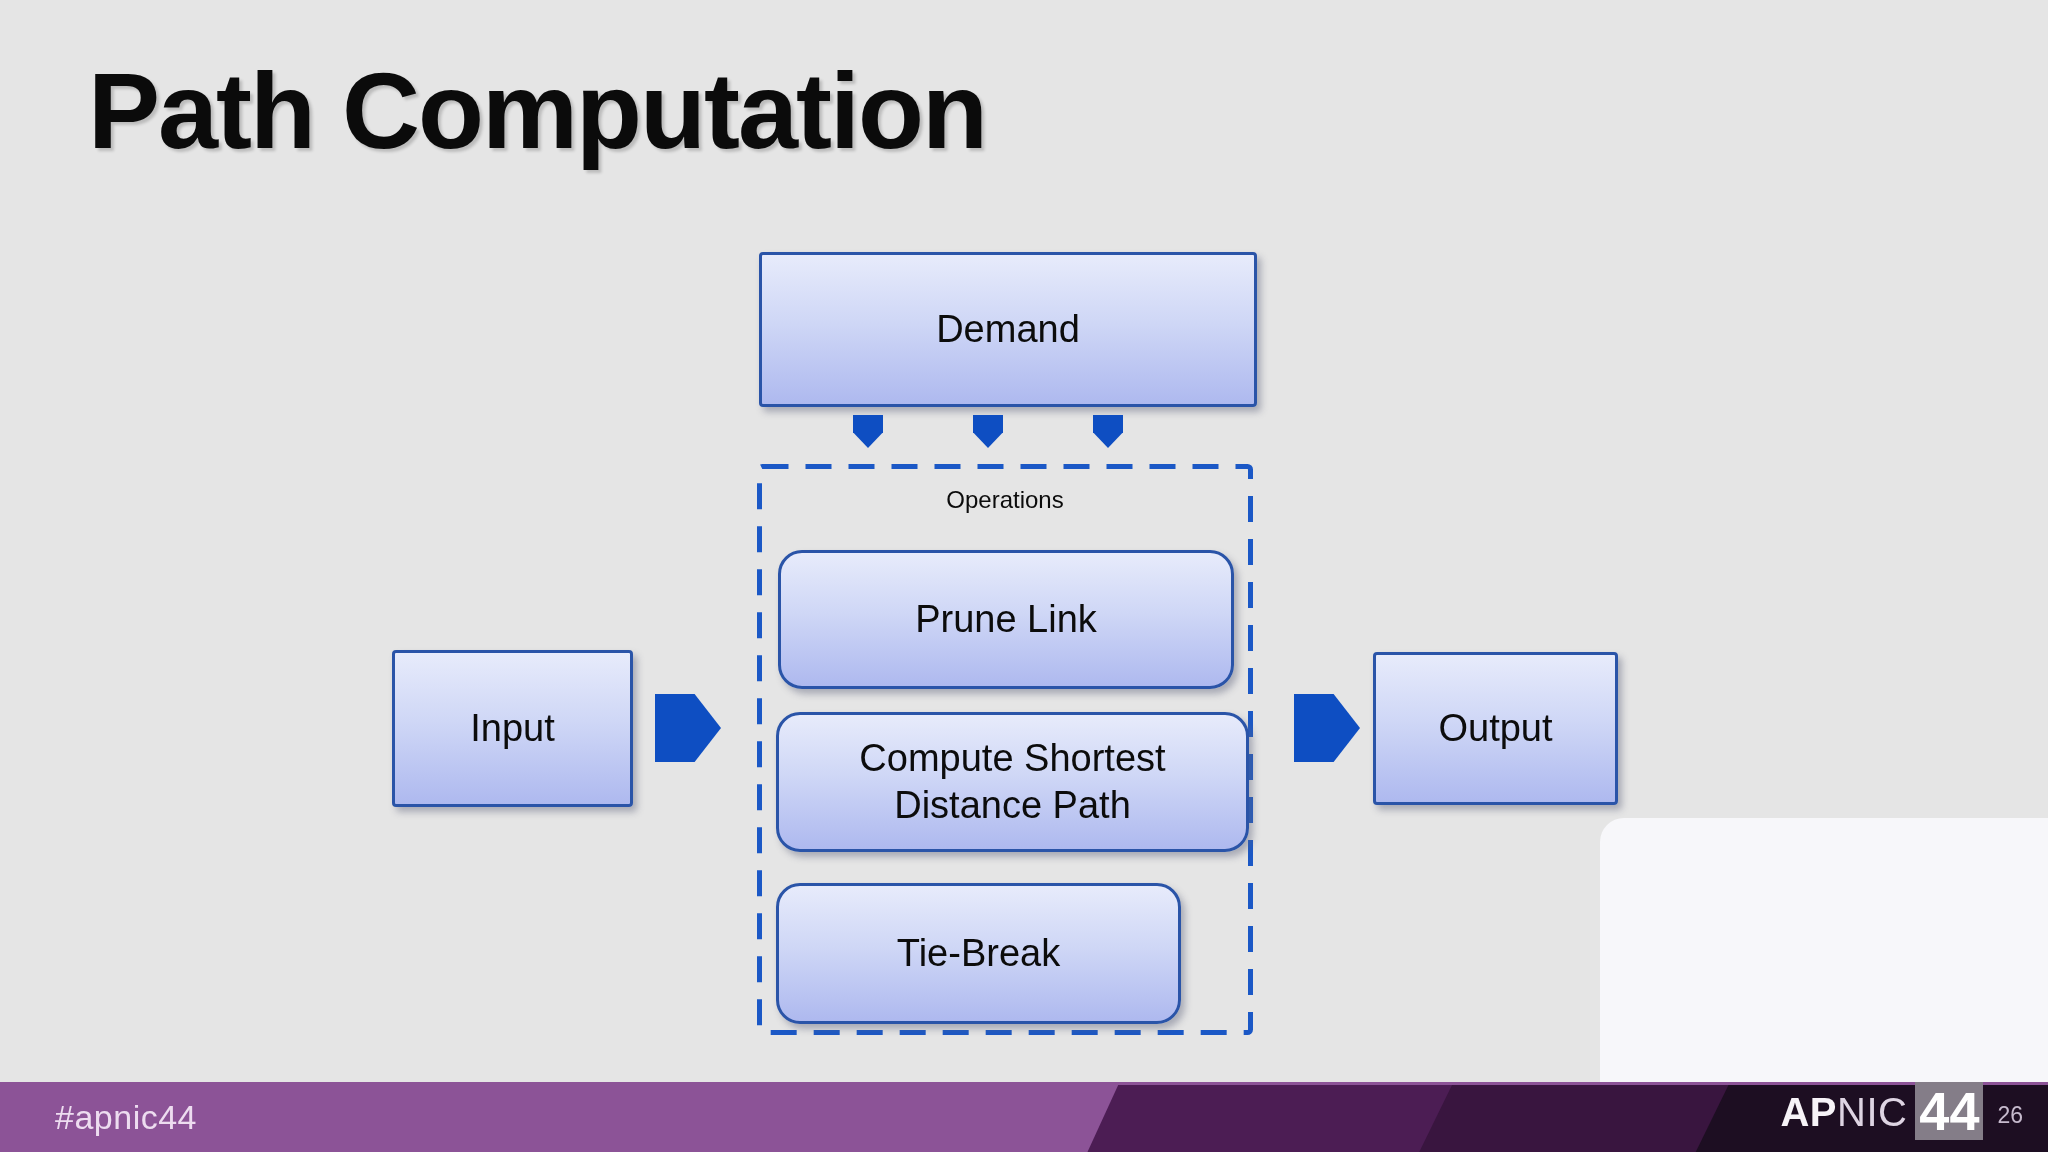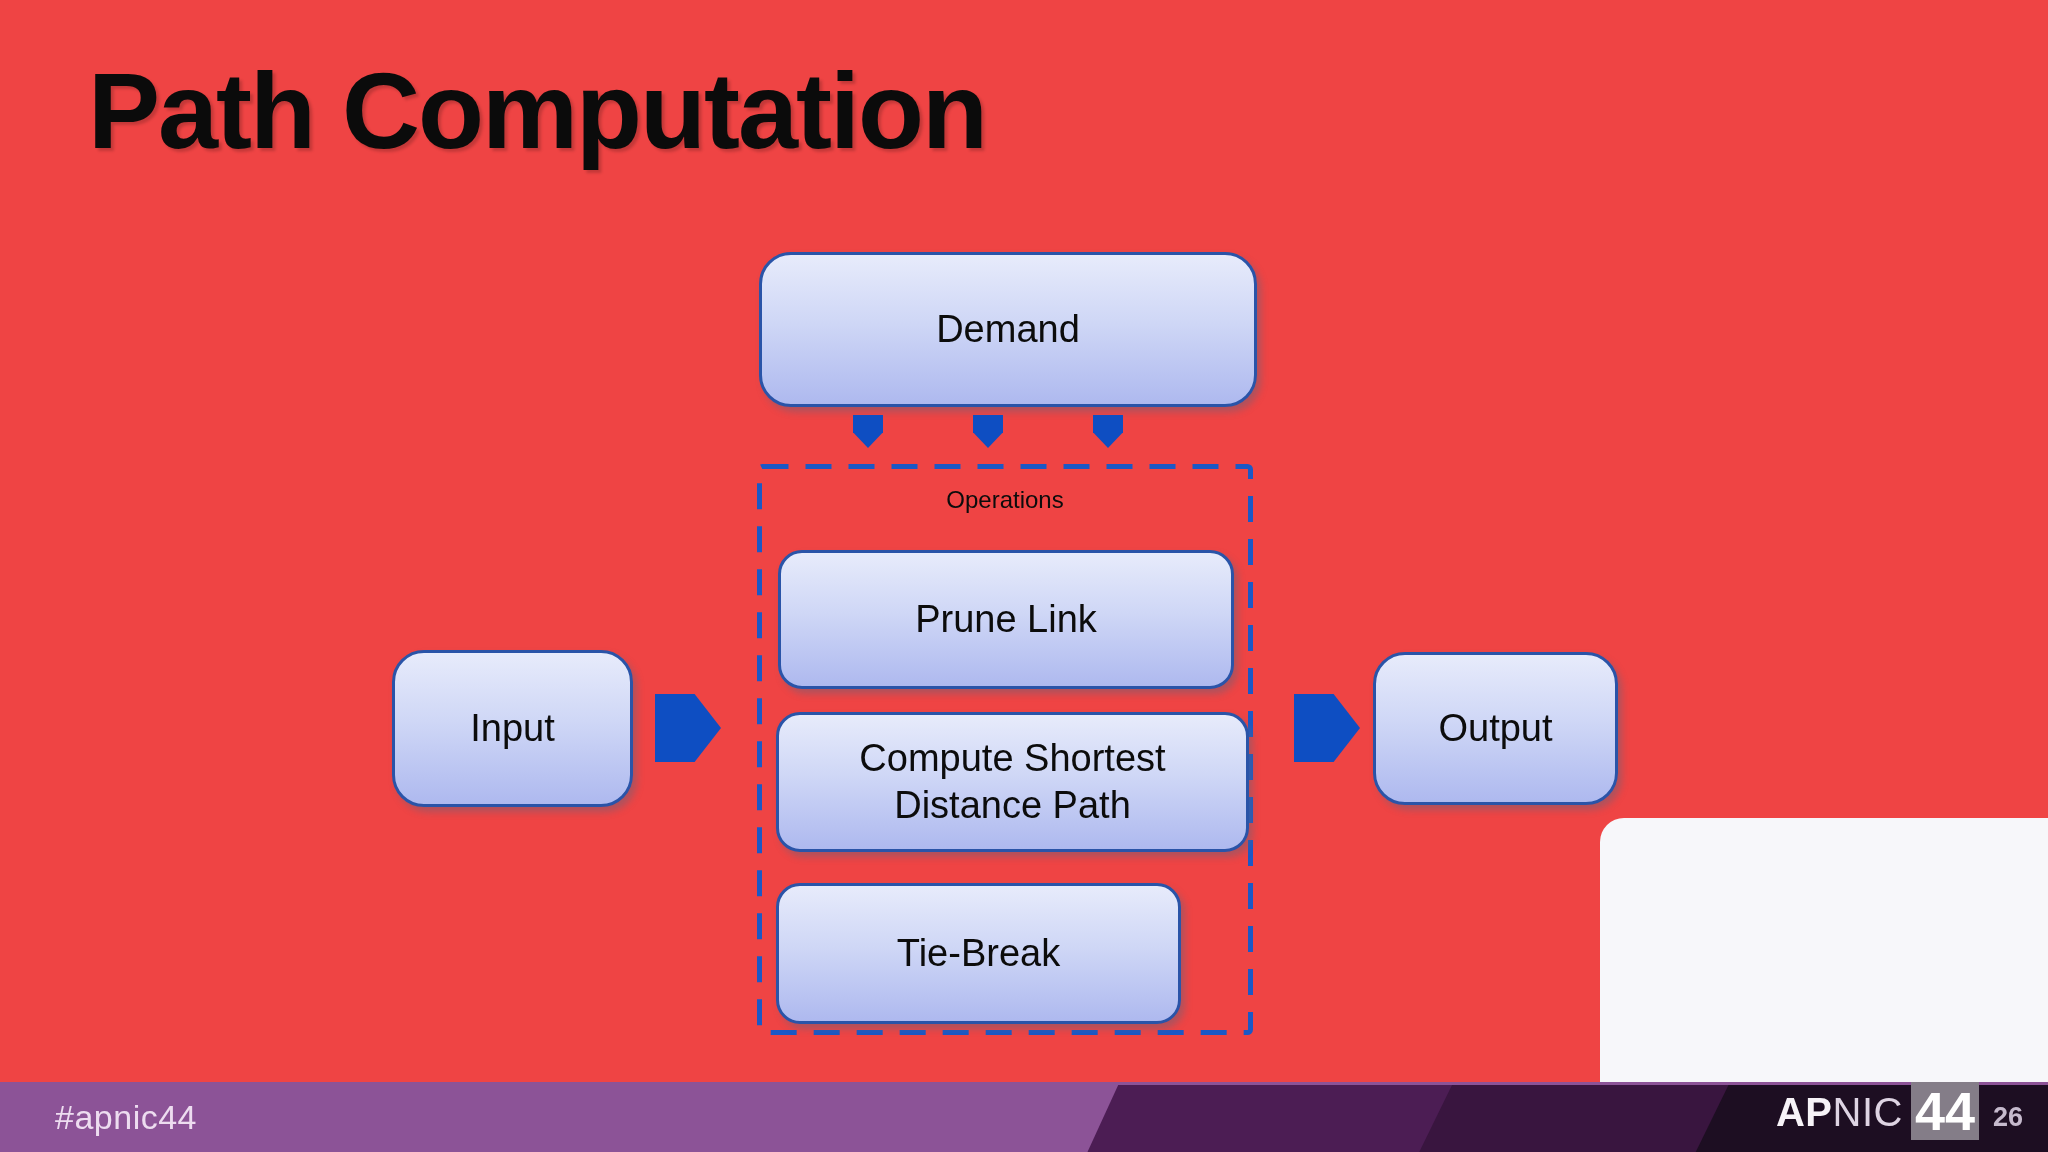--- a/index.html
+++ b/index.html
@@ -3,21 +3,21 @@
 <meta charset="utf-8">
 <style>
   html, body { margin: 0; padding: 0; background: #ffffff; }
   * { box-sizing: border-box; }
 
   .screen {
     position: relative;
     width: 2048px;
     height: 1152px;
     overflow: hidden;
-    background: #ef4444;
+    background: #e5e5e5;
     font-family: "Liberation Sans", sans-serif;
     color: #0c0c0c;
   }
 
   
   .slide-title {
     position: absolute;
     left: 88px;
     top: 48px;
     margin: 0;
@@ -31,21 +31,21 @@
 
   
   .box {
     position: absolute;
     display: flex;
     align-items: center;
     justify-content: center;
     text-align: center;
     background: linear-gradient(180deg, var(--box-top) 0%, var(--box-mid) 45%, var(--box-bottom) 100%);
     border: 3px solid var(--box-border);
-    border-radius: 32px;
+    border-radius: 4px;
     box-shadow: 4px 5px 7px rgba(95,100,125,0.45);
     font-size: 38px;
     color: #0c0c0c;
   }
   .box .lbl { padding: 0 28px; line-height: 1.24; }
 
   .demand-box  { left: 759px;  top: 252px; width: 498px; height: 155px; }
   .input-box   { left: 392px;  top: 650px; width: 241px; height: 157px; }
   .output-box  { left: 1373px; top: 652px; width: 245px; height: 153px; }
 
@@ -164,25 +164,24 @@
     height: 58px;
     background: var(--badge-bg);
     display: flex;
     align-items: center;
     justify-content: center;
     font-size: 54px;
     font-weight: 800;
     color: var(--badge-text);
   }
   .page-num {
-    font-size: 27px;
+    font-size: 23px;
     color: var(--page-num);
     margin-left: 14px;
     margin-top: 20px;
-    font-weight: bold;
   }
 </style>
 </head>
 <body>
 
 <div class="screen">
 
   <h1 class="slide-title">Path Computation</h1>
 
   <div class="box demand-box">

